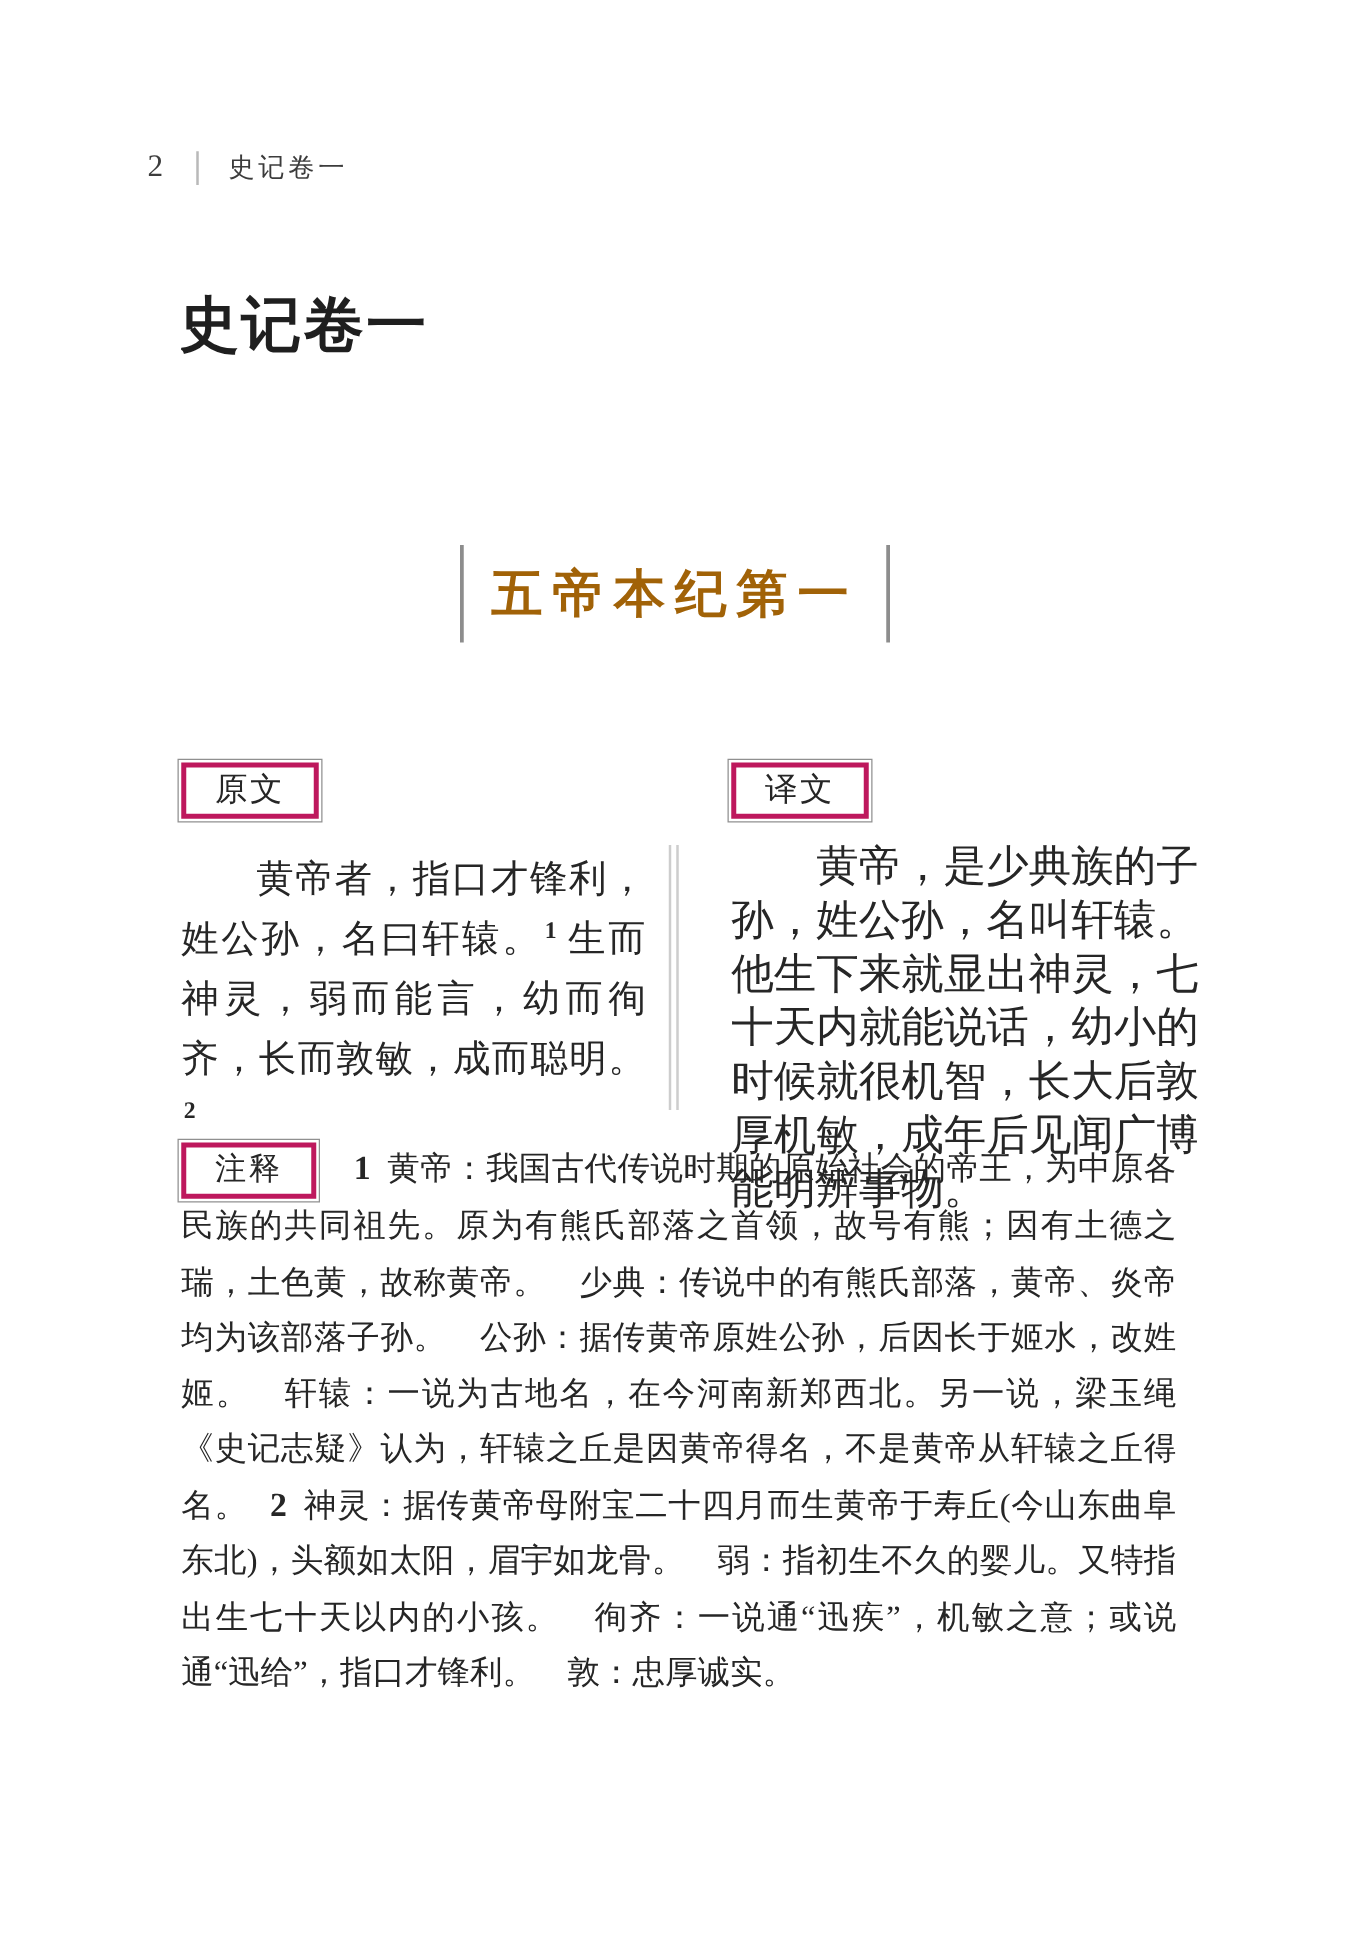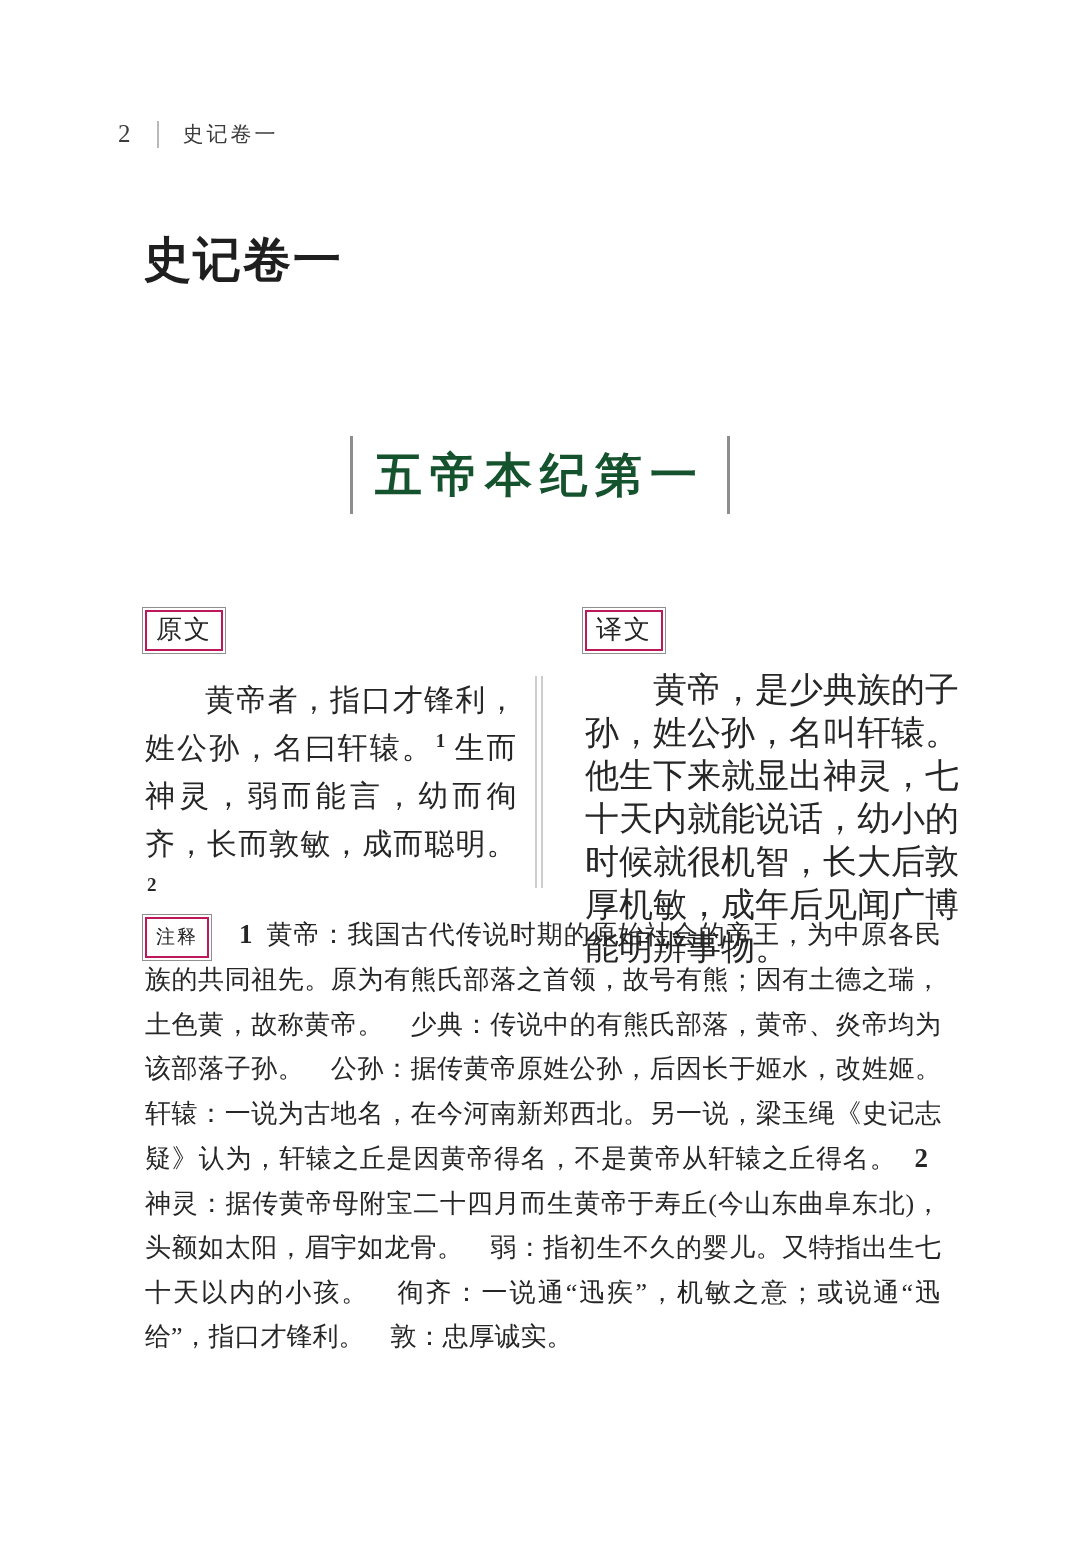--- a/index.html
+++ b/index.html
@@ -63,34 +63,34 @@
     align-items: center;
     gap: 22px;
   }
   .chapter-bar {
     width: 3px;
     height: 78px;
     background: #8d8d8d;
   }
   .chapter-title {
     margin: 0;
-    font-size: 47px;
+    font-size: 41px;
     font-weight: 600;
     letter-spacing: 8px;
-    color: #14532d;
+    color: #a16207;
     font-family: Liberation Mono, monospace;
   }
 
   
   .tag {
     display: inline-block;
-    border: 2px solid #be185d;
+    border: 4px solid #be185d;
     outline: 1px solid #909090;
     outline-offset: 2px;
-    padding: 1px 9px 3px;
+    padding: 1px 23px 3px;
     font-size: 26px;
     line-height: 33px;
     letter-spacing: 2px;
     color: #262626;
     background: #fff;
   }
 
   
   .columns {
     position: absolute;
@@ -150,21 +150,21 @@
     top: 912px;
     width: 796px;
   }
   .notes-text {
     margin: 0;
     font-size: 26px;
     line-height: 44.5px;
     text-align: justify;
   }
   .tag-notes {
-    font-size: 19px;
+    font-size: 25px;
     margin-right: 30px;
   }
   .note-num {
     font-weight: 700;
     font-size: 27px;
     margin-right: 13px;
   }
   .note-num-2 { margin-left: 18px; }
 </style>
 </head>

